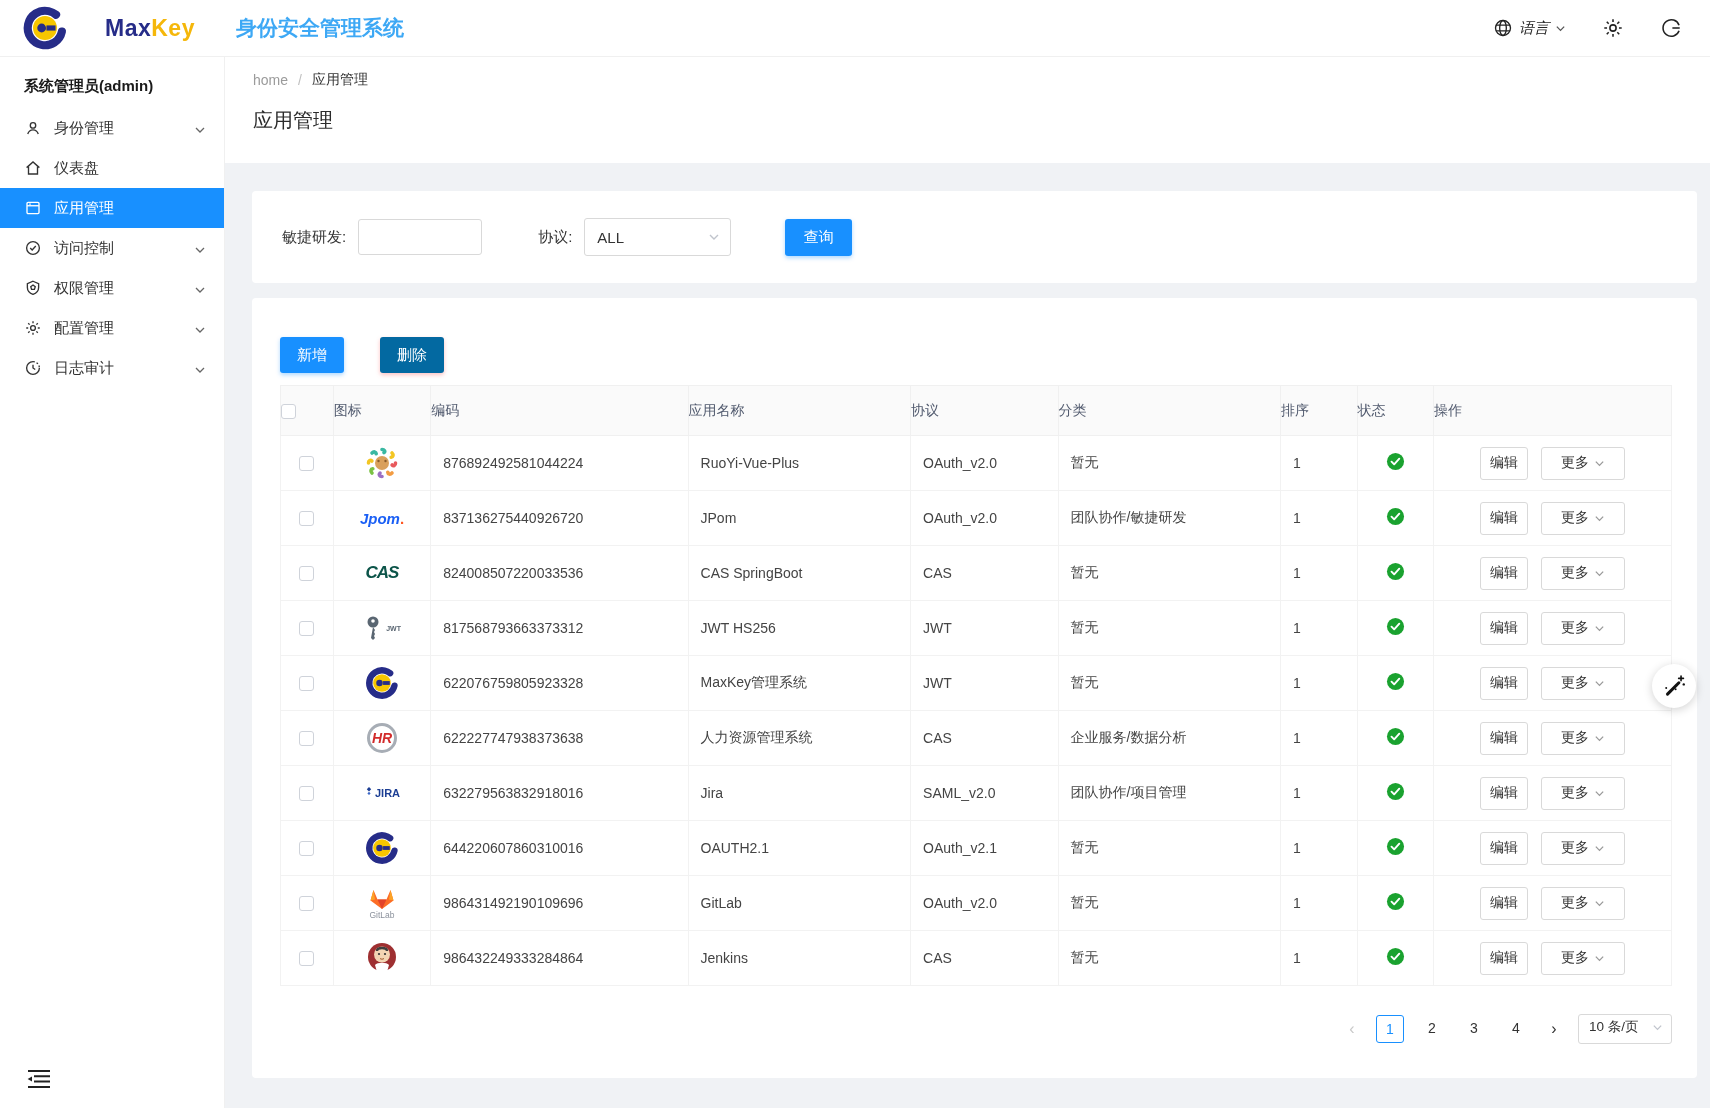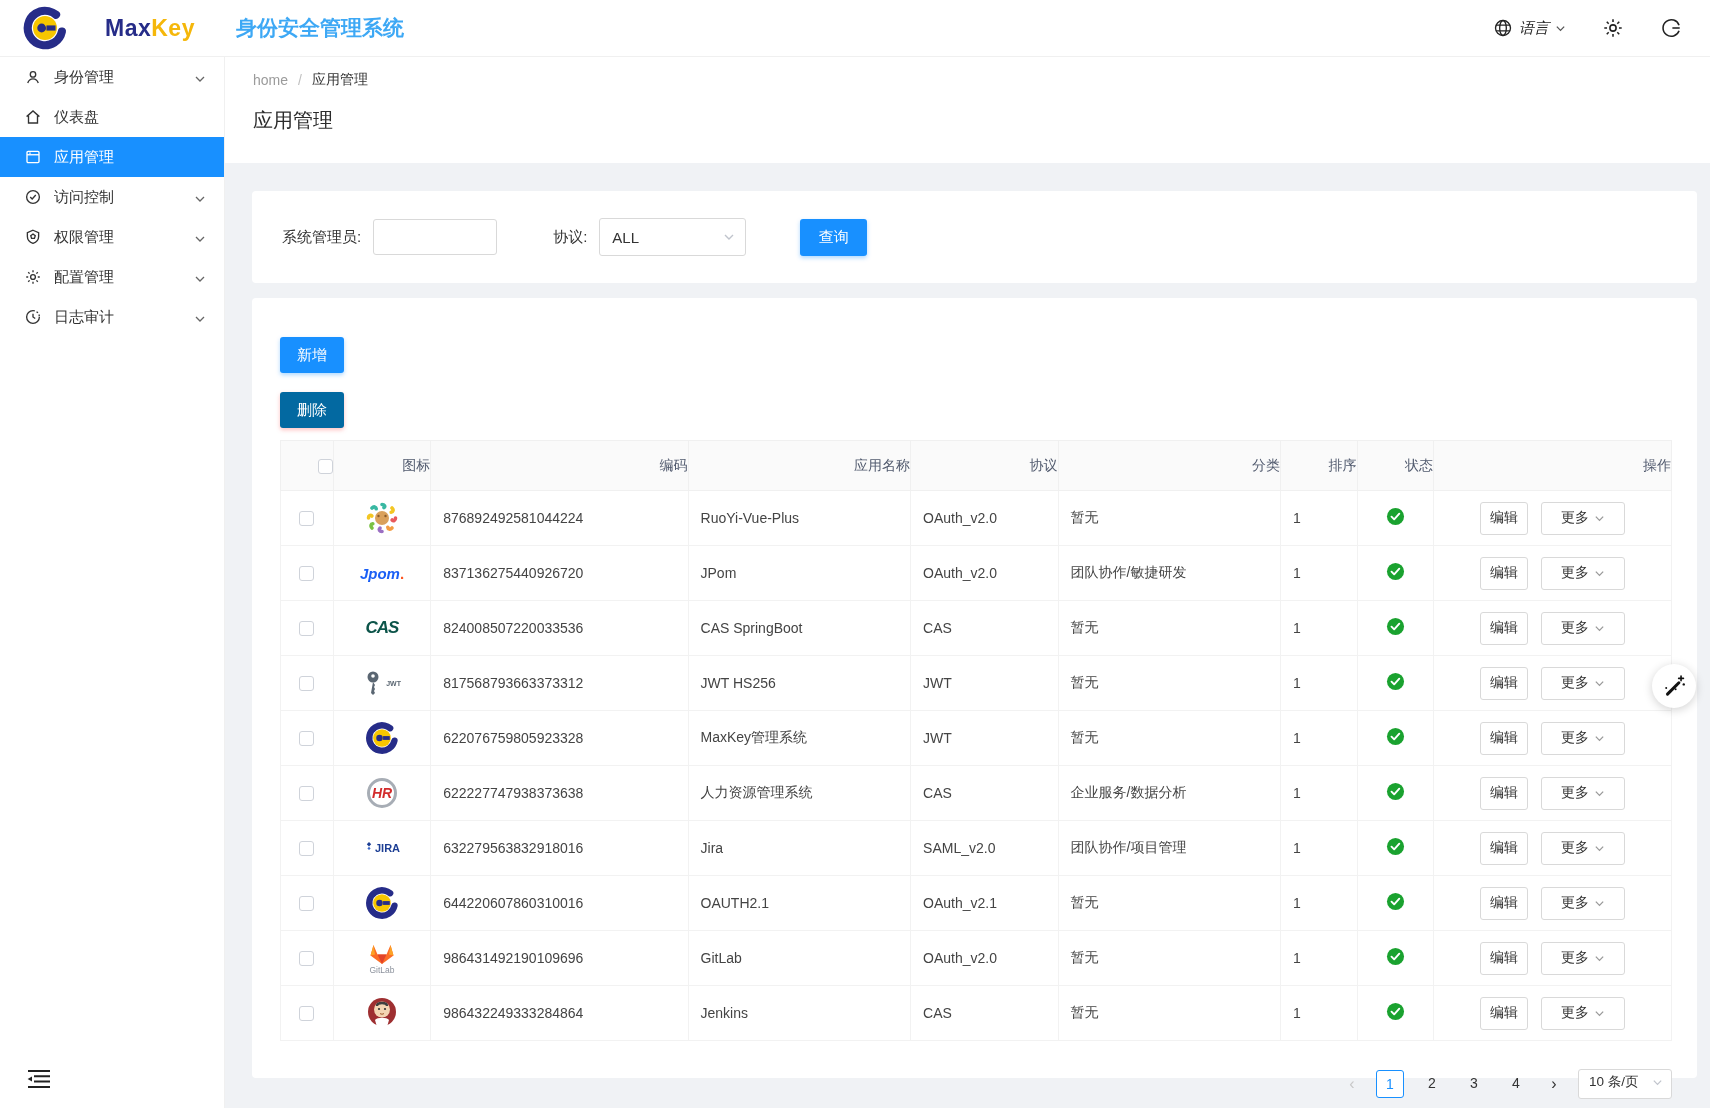--- a/index.html
+++ b/index.html
@@ -52,26 +52,26 @@
               display:flex; align-items:center; justify-content:space-between; padding:0 10px 0 12px;
               font-size:15px; color:#333; cursor:pointer; background:#fff; }
   .gap56 { width:56px; } .gap54 { width:54px; }
   .btn { border:none; border-radius:3px; font-size:15px; color:#fff; cursor:pointer;
          font-family:"Liberation Sans",sans-serif; }
   .btn-primary { background:#1890ff; box-shadow:0 2px 4px rgba(24,144,255,.35); }
   .btn-danger  { background:#0369a1; box-shadow:0 2px 4px rgba(251,79,79,.35); }
   .btn-search { width:67px; height:37px; }
 
   .table-card { margin-top:15px; padding:39px 25px 0 28px; height:780px; position:relative; }
-  .toolbar { display:flex; gap:19px; margin-bottom:12px;flex-direction:column; }
+  .toolbar { display:flex; gap:36px; margin-bottom:12px; }
   .btn-tool { width:64px; height:36px; }
 
   table.apps { width:100%; border-collapse:collapse; table-layout:fixed; font-size:14px; }
   table.apps th { height:50px; background:#fafafa; font-weight:normal; color:#515a6e;
-                  border:1px solid #f0f0f0; text-align:right; }
+                  border:1px solid #f0f0f0; text-align:left; }
   table.apps td { height:55px; border:1px solid #f2f2f2; color:#444; padding:0 0 0 12px; text-align:left;
                   overflow:hidden; white-space:nowrap; }
   table.apps td.c { text-align:center; padding:0; }
   .cb { display:inline-block; width:15px; height:15px; border:1px solid #cfd3da; border-radius:3px;
         background:#fff; vertical-align:middle; cursor:pointer; }
   .app-ic { display:inline-flex; width:40px; height:40px; align-items:center; justify-content:center; }
   .status-ok { display:inline-flex; }
   .btn-outline { display:inline-flex; align-items:center; justify-content:center; gap:5px; height:33px;
                  background:#fff; border:1px solid #d9d9d9; border-radius:3px; font-size:14px; color:#333;
                  cursor:pointer; vertical-align:middle; font-family:"Liberation Sans",sans-serif; }
@@ -145,20 +145,21 @@
       <span class="icon-btn">
         <svg width="22" height="22" viewBox="0 0 24 24" fill="none" stroke="#222" stroke-width="1.7">
           <path d="M20.8 9a9 9 0 1 0 0 6"></path>
           <path d="M13.5 12h8"></path>
         </svg>
       </span>
     </div>
   </header>
 
   <aside class="sidebar">
+    <div class="side-user">系统管理员(admin)</div>
     <nav>
 
       <div class="side-item">
         <span class="s-icon">
           <svg viewBox="0 0 24 24" fill="none" stroke="#333" stroke-width="1.8">
               <circle cx="12" cy="8.5" r="3.6"></circle>
               <path d="M5 20c1.2-4 4-5.6 7-5.6S17.8 16 19 20"></path>
             </svg>
         </span>
         <span class="s-label">身份管理</span>
@@ -266,21 +267,21 @@
         <span class="bc-home">home</span>
         <span class="bc-sep">/</span>
         <span class="bc-cur">应用管理</span>
       </div>
       <div class="page-title">应用管理</div>
     </div>
 
     <div class="content">
 
       <section class="card filter-card">
-        <span class="f-label">系统管理员:</span>
+        <span class="f-label">敏捷研发:</span>
         <input class="f-input" type="text" value="" style="">
         <span class="gap56"></span>
         <span class="f-label">协议:</span>
         <div class="f-select">
           <span>ALL</span>
           <svg width="12" height="12" viewBox="0 0 12 12" fill="none" stroke="#c0c4cc" stroke-width="1.4">
               <path d="M2 4l4 4 4-4"></path>
             </svg>
         </div>
         <span class="gap54"></span>

